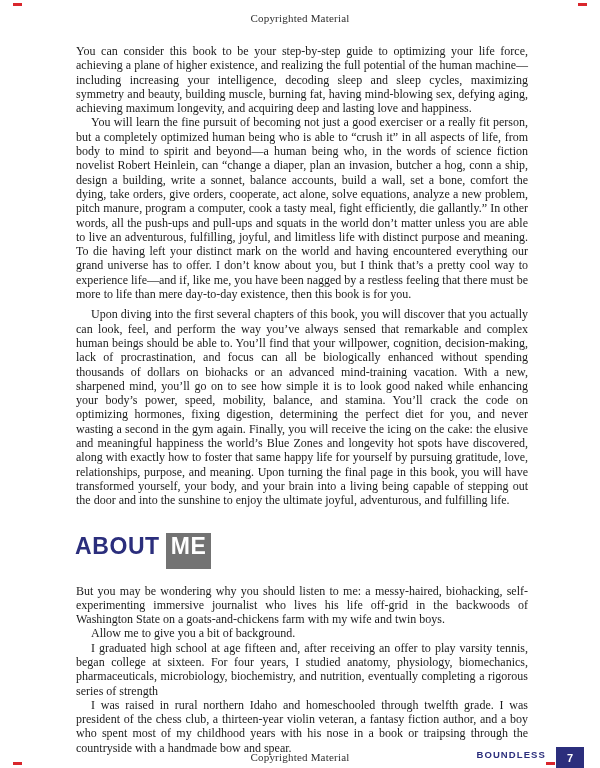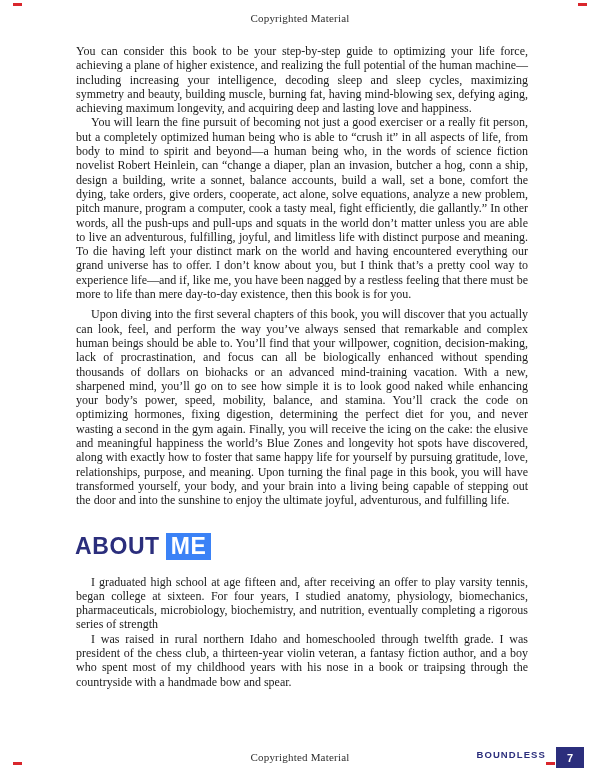--- a/index.html
+++ b/index.html
@@ -51,23 +51,23 @@
     margin: 25px 0 15px -1px;
     font-family: "Liberation Sans", sans-serif;
     font-weight: 700;
     font-size: 23px;
     letter-spacing: 0.6px;
     color: #2b2e7c;
     line-height: 1;
   }
   .section-heading .hl {
     display: inline-block;
-    background: #3b82f6;
+    background: #737373;
     color: #ffffff;
-    padding: 2px 5px 2px 5px;
+    padding: 2px 5px 11px 5px;
     margin-left: 6px;
   }
   .footer-notice {
     position: absolute;
     bottom: 5px;
     left: 0;
     width: 100%;
     text-align: center;
     font-size: 11px;
     color: #2e2e2e;
@@ -114,21 +114,23 @@
   <div class="body-text">
 
     <p>You can consider this book to be your step-by-step guide to optimizing your life force, achieving a plane of higher existence, and realizing the full potential of the human machine—including increasing your intelligence, decoding sleep and sleep cycles, maximizing symmetry and beauty, building muscle, burning fat, having mind-blowing sex, defying aging, achieving maximum longevity, and acquiring deep and lasting love and happiness.</p>
 
     <p class="ind">You will learn the fine pursuit of becoming not just a good exerciser or a really fit person, but a completely optimized human being who is able to “crush it” in all aspects of life, from body to mind to spirit and beyond—a human being who, in the words of science fiction novelist Robert Heinlein, can “change a diaper, plan an invasion, butcher a hog, conn a ship, design a building, write a sonnet, balance accounts, build a wall, set a bone, comfort the dying, take orders, give orders, cooperate, act alone, solve equations, analyze a new problem, pitch manure, program a computer, cook a tasty meal, fight efficiently, die gallantly.” In other words, all the push-ups and pull-ups and squats in the world don’t matter unless you are able to live an adventurous, fulfilling, joyful, and limitless life with distinct purpose and meaning. To die having left your distinct mark on the world and having encountered everything our grand universe has to offer. I don’t know about you, but I think that’s a pretty cool way to experience life—and if, like me, you have been nagged by a restless feeling that there must be more to life than mere day-to-day existence, then this book is for you.</p>
 
     <p class="ind gap">Upon diving into the first several chapters of this book, you will discover that you actually can look, feel, and perform the way you’ve always sensed that remarkable and complex human beings should be able to. You’ll find that your willpower, cognition, decision-making, lack of procrastination, and focus can all be biologically enhanced without spending thousands of dollars on biohacks or an advanced mind-training vacation. With a new, sharpened mind, you’ll go on to see how simple it is to look good naked while enhancing your body’s power, speed, mobility, balance, and stamina. You’ll crack the code on optimizing hormones, fixing digestion, determining the perfect diet for you, and never wasting a second in the gym again. Finally, you will receive the icing on the cake: the elusive and meaningful happiness the world’s Blue Zones and longevity hot spots have discovered, along with exactly how to foster that same happy life for yourself by pursuing gratitude, love, relationships, purpose, and meaning. Upon turning the final page in this book, you will have transformed yourself, your body, and your brain into a living being capable of stepping out the door and into the sunshine to enjoy the ultimate joyful, adventurous, and fulfilling life.</p>
 
     <h2 class="section-heading"><span>ABOUT</span><span class="hl">ME</span></h2>
 
+    <p>But you may be wondering why you should listen to me: a messy-haired, biohacking, self-experimenting immersive journalist who lives his life off-grid in the backwoods of Washington State on a goats-and-chickens farm with my wife and twin boys.</p>
 
+    <p class="ind">Allow me to give you a bit of background.</p>
 
     <p class="ind">I graduated high school at age fifteen and, after receiving an offer to play varsity tennis, began college at sixteen. For four years, I studied anatomy, physiology, biomechanics, pharmaceuticals, microbiology, biochemistry, and nutrition, eventually completing a rigorous series of strength</p>
 
     <p class="ind">I was raised in rural northern Idaho and homeschooled through twelfth grade. I was president of the chess club, a thirteen-year violin veteran, a fantasy fiction author, and a boy who spent most of my childhood years with his nose in a book or traipsing through the countryside with a handmade bow and spear.</p>
 
   </div>
 
   <div class="footer-notice">Copyrighted Material</div>
 
   <div class="footer-brand">BOUNDLESS</div>

